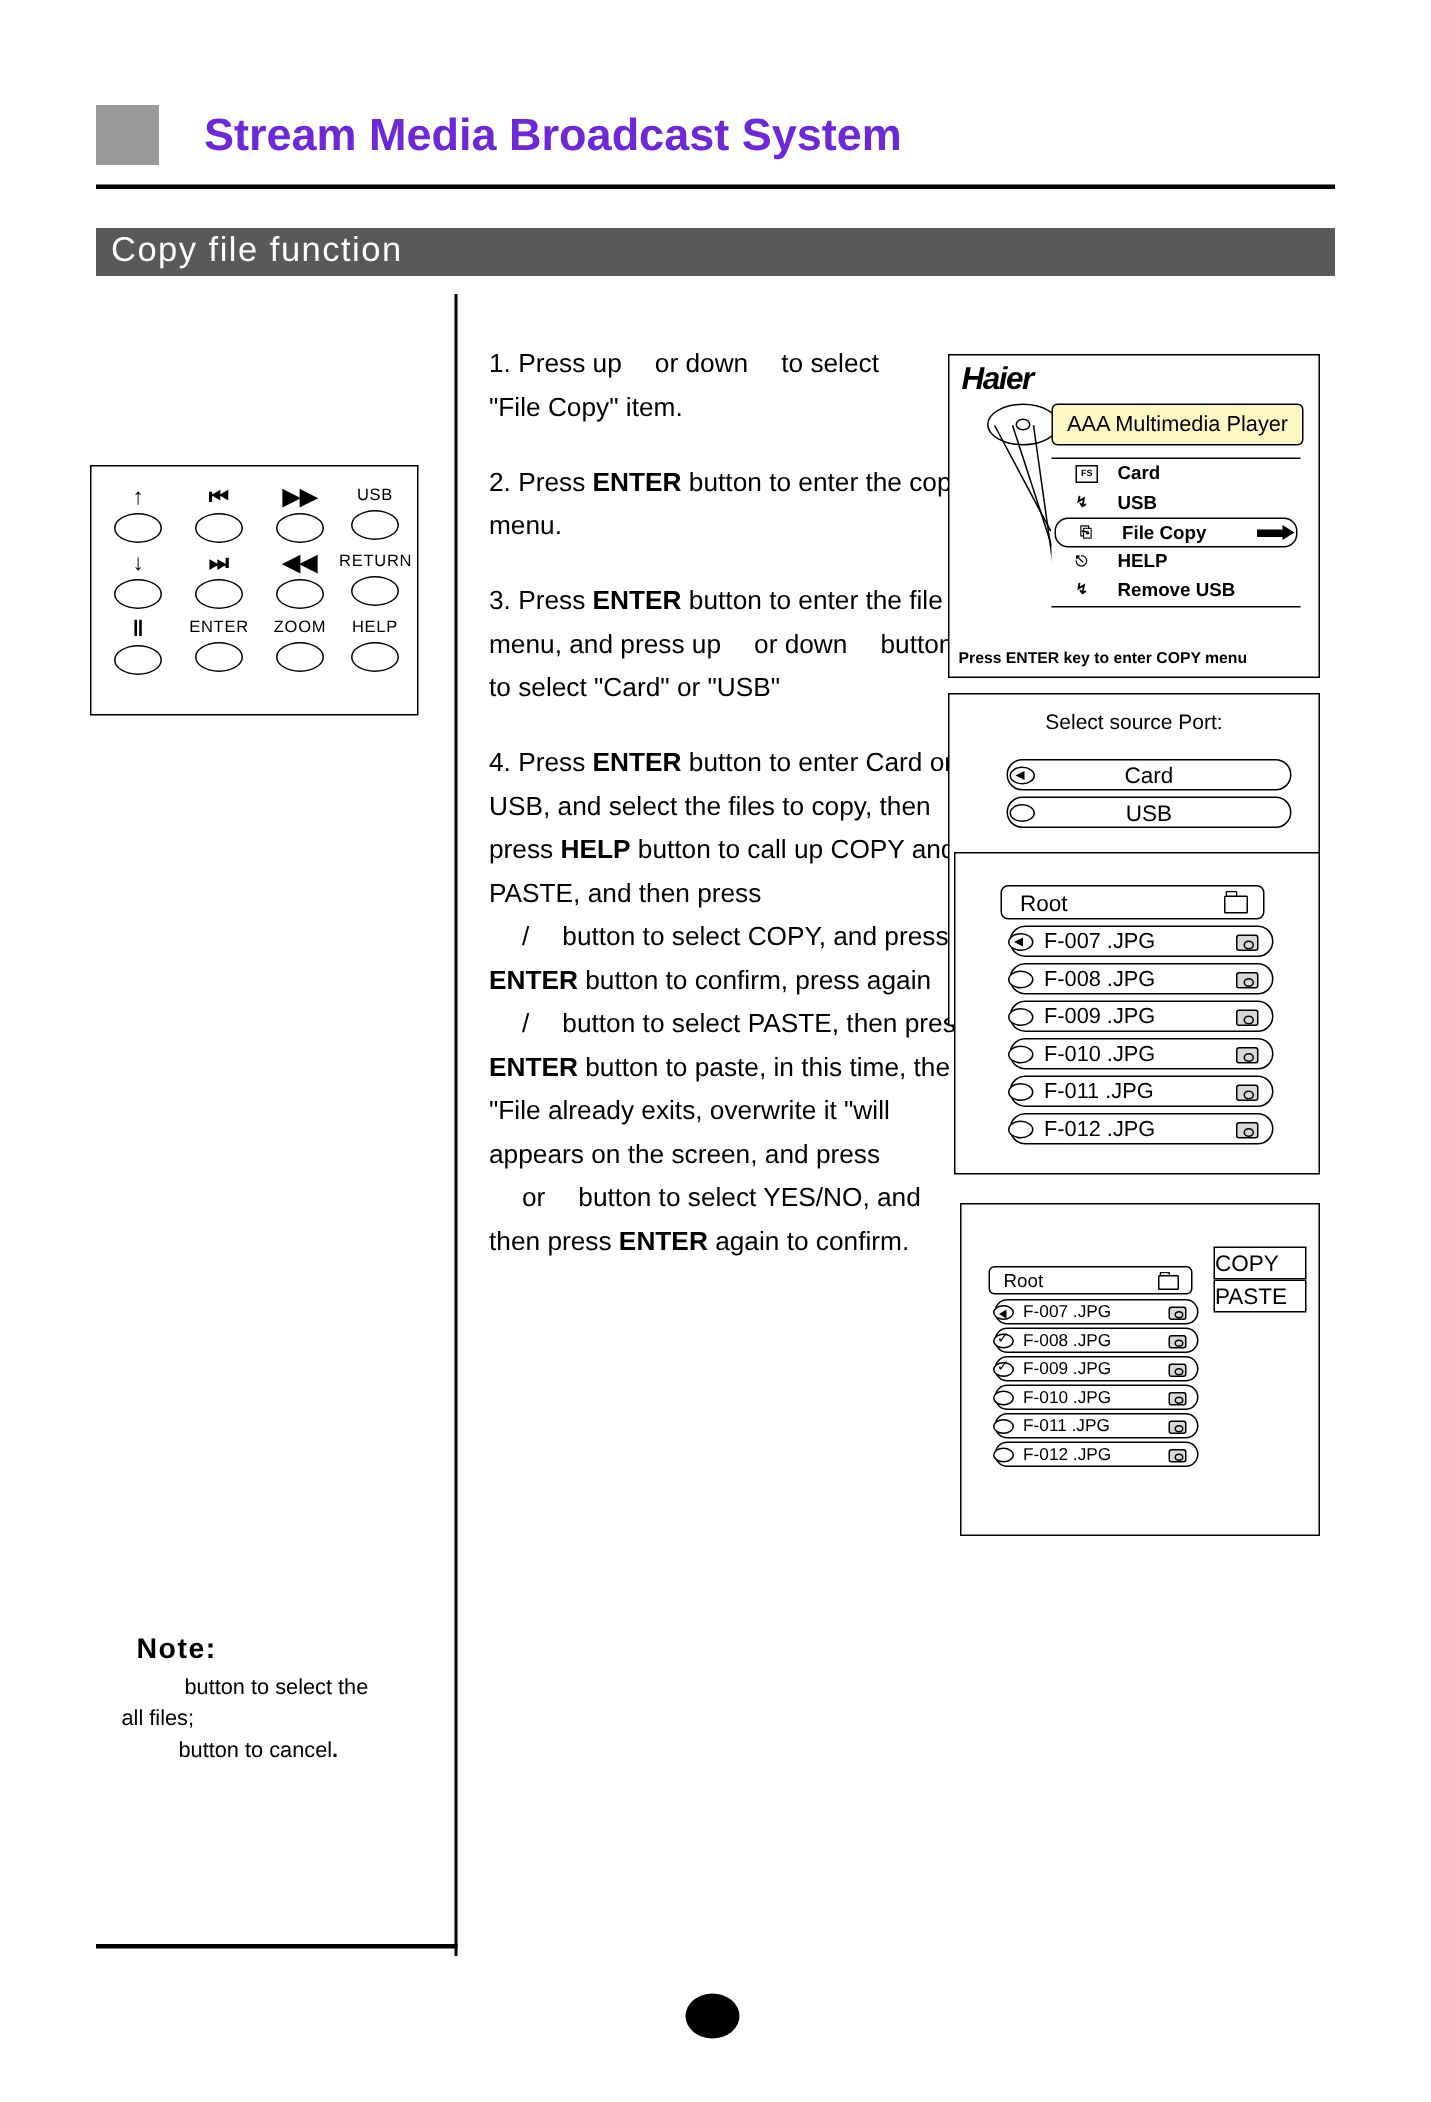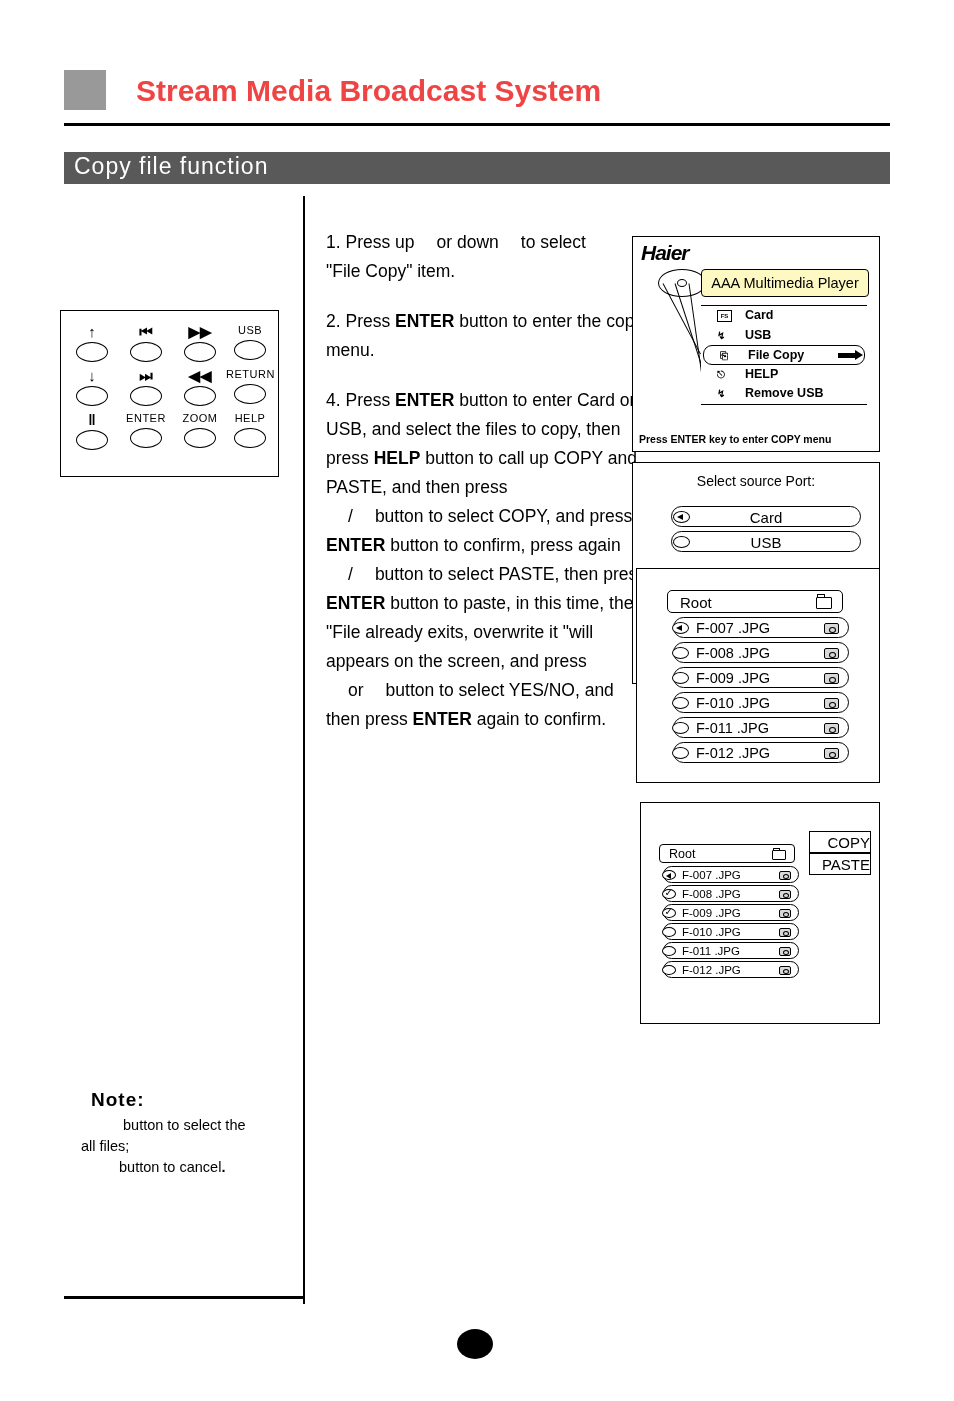--- a/index.html
+++ b/index.html
@@ -25,21 +25,21 @@
     height: 40px;
     background: #999999;
   }
   .page-title {
     position: absolute;
     left: 136px;
     top: 74px;
     font-size: 30px;
     font-weight: bold;
     letter-spacing: 0px;
-    color: #ef4444;
+    color: #6d28d9;
   }
   .header-rule {
     position: absolute;
     left: 64px;
     top: 123px;
     width: 826px;
     height: 3px;
     background: #000;
   }
   .section-bar {
@@ -469,21 +469,21 @@
     border-radius: 50%;
   }
   .cp-btn {
     position: absolute;
     left: 168px;
     width: 62px; height: 22px;
     border: 1px solid #000;
     background: #fff;
     font-size: 15px;
     line-height: 22px;
-    text-align: right;
+    text-align: left;
     box-sizing: border-box;
   }
 
   
   .footer-dot {
     position: absolute;
     left: 457px;
     top: 1329px;
     width: 36px;
     height: 30px;
@@ -556,20 +556,23 @@
   </div>
 </div>
 
 <div class="steps">
   <p>
     <span>1. Press up</span><span class="gap-sm"></span><span>or down</span><span class="gap-sm"></span><span>to select</span><br>
     <span>"File Copy" item.</span>
   </p>
   <p>
     <span>2. Press </span><b>ENTER</b><span> button to enter the copy menu.</span>
+  </p>
+  <p>
+    <span>3. Press </span><b>ENTER</b><span> button to enter the file menu, and press up</span><span class="gap-sm"></span><span>or down</span><span class="gap-sm"></span><span>button to select "Card" or "USB"</span>
   </p>
   <p>
     <span>4. Press </span><b>ENTER</b><span> button to enter Card or USB, and select the files to copy, then press </span><b>HELP</b><span> button to call up COPY and PASTE,  and then press</span><br>
     <span class="gap-sm"></span><span>/</span><span class="gap-sm"></span><span>button  to select COPY, and press </span><b>ENTER</b><span> button to confirm, press again</span><br>
     <span class="gap-sm"></span><span>/</span><span class="gap-sm"></span><span>button to select PASTE, then press</span><br>
     <b>ENTER</b><span> button to paste, in this time, the "File already exits, overwrite it   "will appears on the screen, and press</span><br>
     <span class="gap-sm"></span><span>or</span><span class="gap-sm"></span><span>button to select YES/NO, and then press </span><b>ENTER</b><span> again to confirm.</span>
   </p>
 </div>
 

